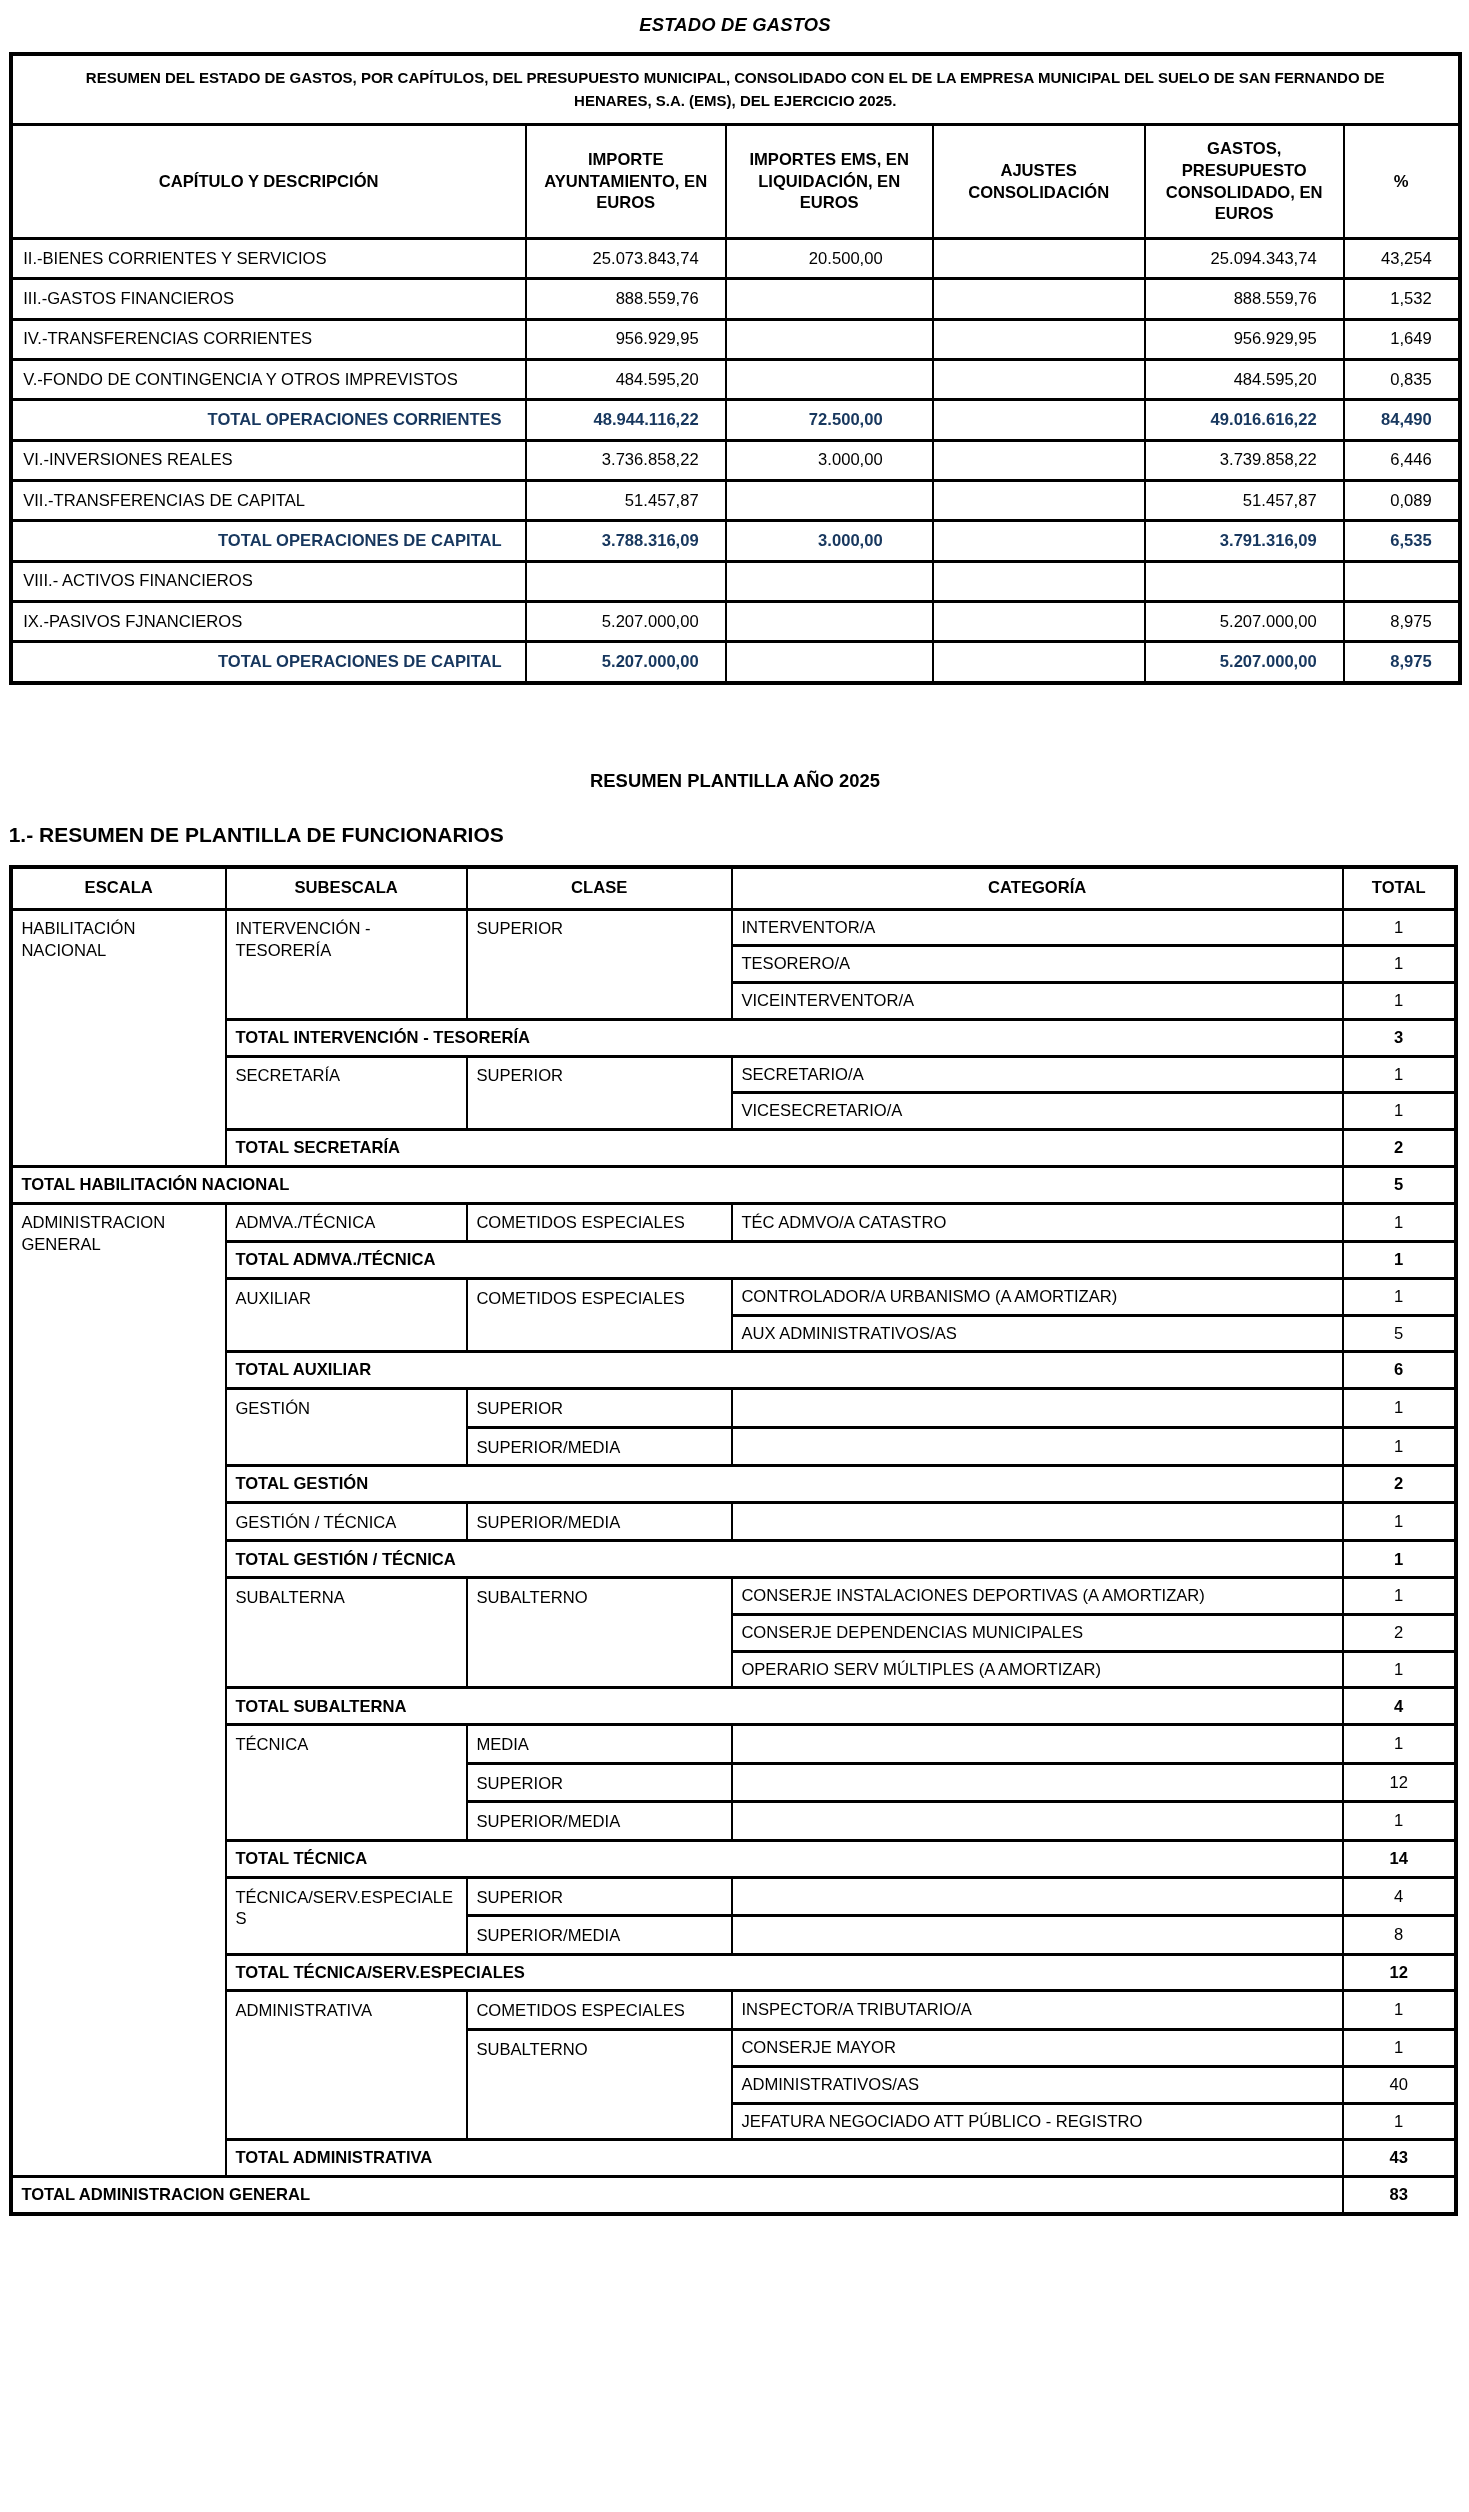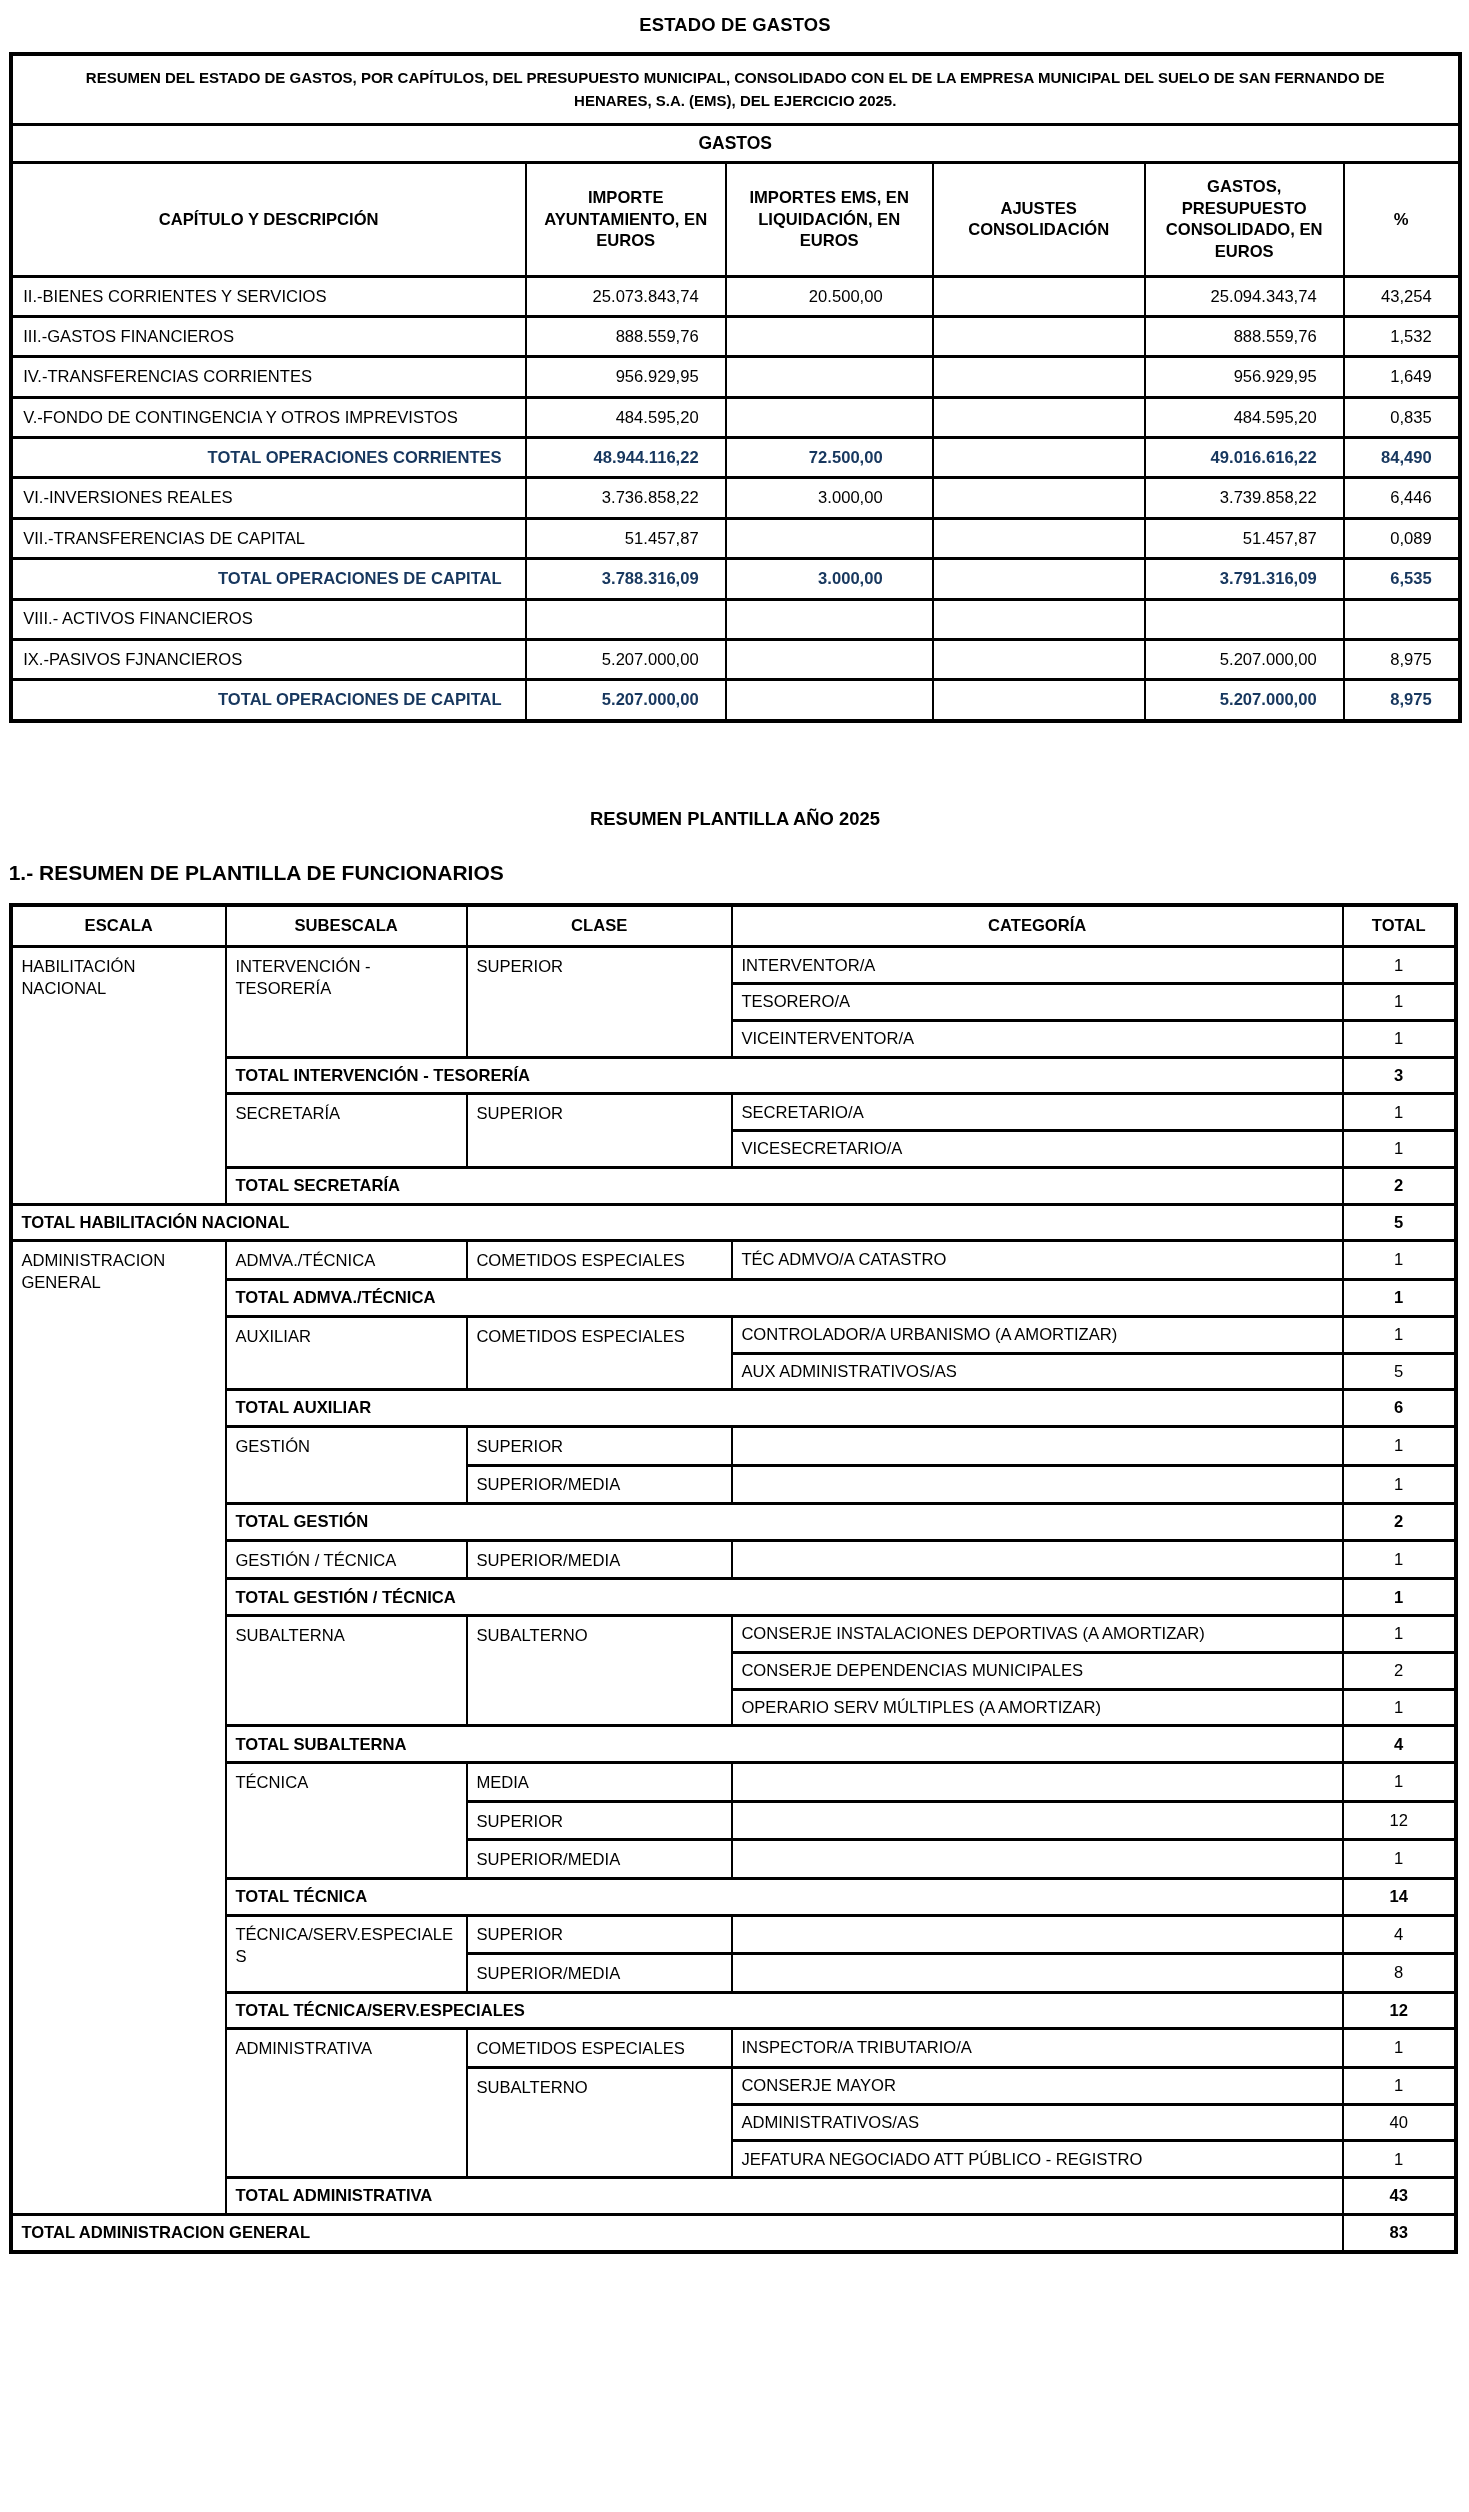--- a/index.html
+++ b/index.html
@@ -15,20 +15,21 @@
     color: var(--ink);
     font-family: "Liberation Sans", sans-serif;
     overflow: hidden;
   }
   .doc-title {
     text-align: center;
     font-weight: bold;
     font-size: 18.4px;
     padding-top: 14px;
     letter-spacing: 0.2px;
+    font-style: italic;
   }
   table.grid {
     border-collapse: collapse;
     table-layout: fixed;
     border: 4.4px solid var(--ink);
   }
   table.grid td, table.grid th {
     border: 2.6px solid var(--ink);
     border-top-width: 3.5px;
     border-bottom-width: 3.5px;
@@ -126,23 +127,20 @@
     <col style="width:515px">
       <col style="width:200px">
       <col style="width:207px">
     <col style="width:212px">
       <col style="width:199px">
       <col style="width:116px">
   </colgroup>
   <tbody>
     <tr>
       <td colspan="6" class="t1-summary">RESUMEN DEL ESTADO DE GASTOS, POR CAPÍTULOS, DEL PRESUPUESTO MUNICIPAL, CONSOLIDADO CON EL DE LA EMPRESA MUNICIPAL DEL SUELO DE SAN FERNANDO DE HENARES, S.A. (EMS), DEL EJERCICIO 2025.</td>
-    </tr>
-    <tr>
-      <td colspan="6" class="t1-band">GASTOS</td>
     </tr>
     <tr>
       <th>CAPÍTULO Y DESCRIPCIÓN</th>
       <th>IMPORTE AYUNTAMIENTO, EN EUROS</th>
       <th>IMPORTES EMS, EN LIQUIDACIÓN, EN EUROS</th>
       <th>AJUSTES CONSOLIDACIÓN</th>
       <th>GASTOS, PRESUPUESTO CONSOLIDADO, EN EUROS</th>
       <th>%</th>
     </tr>
   </tbody>

